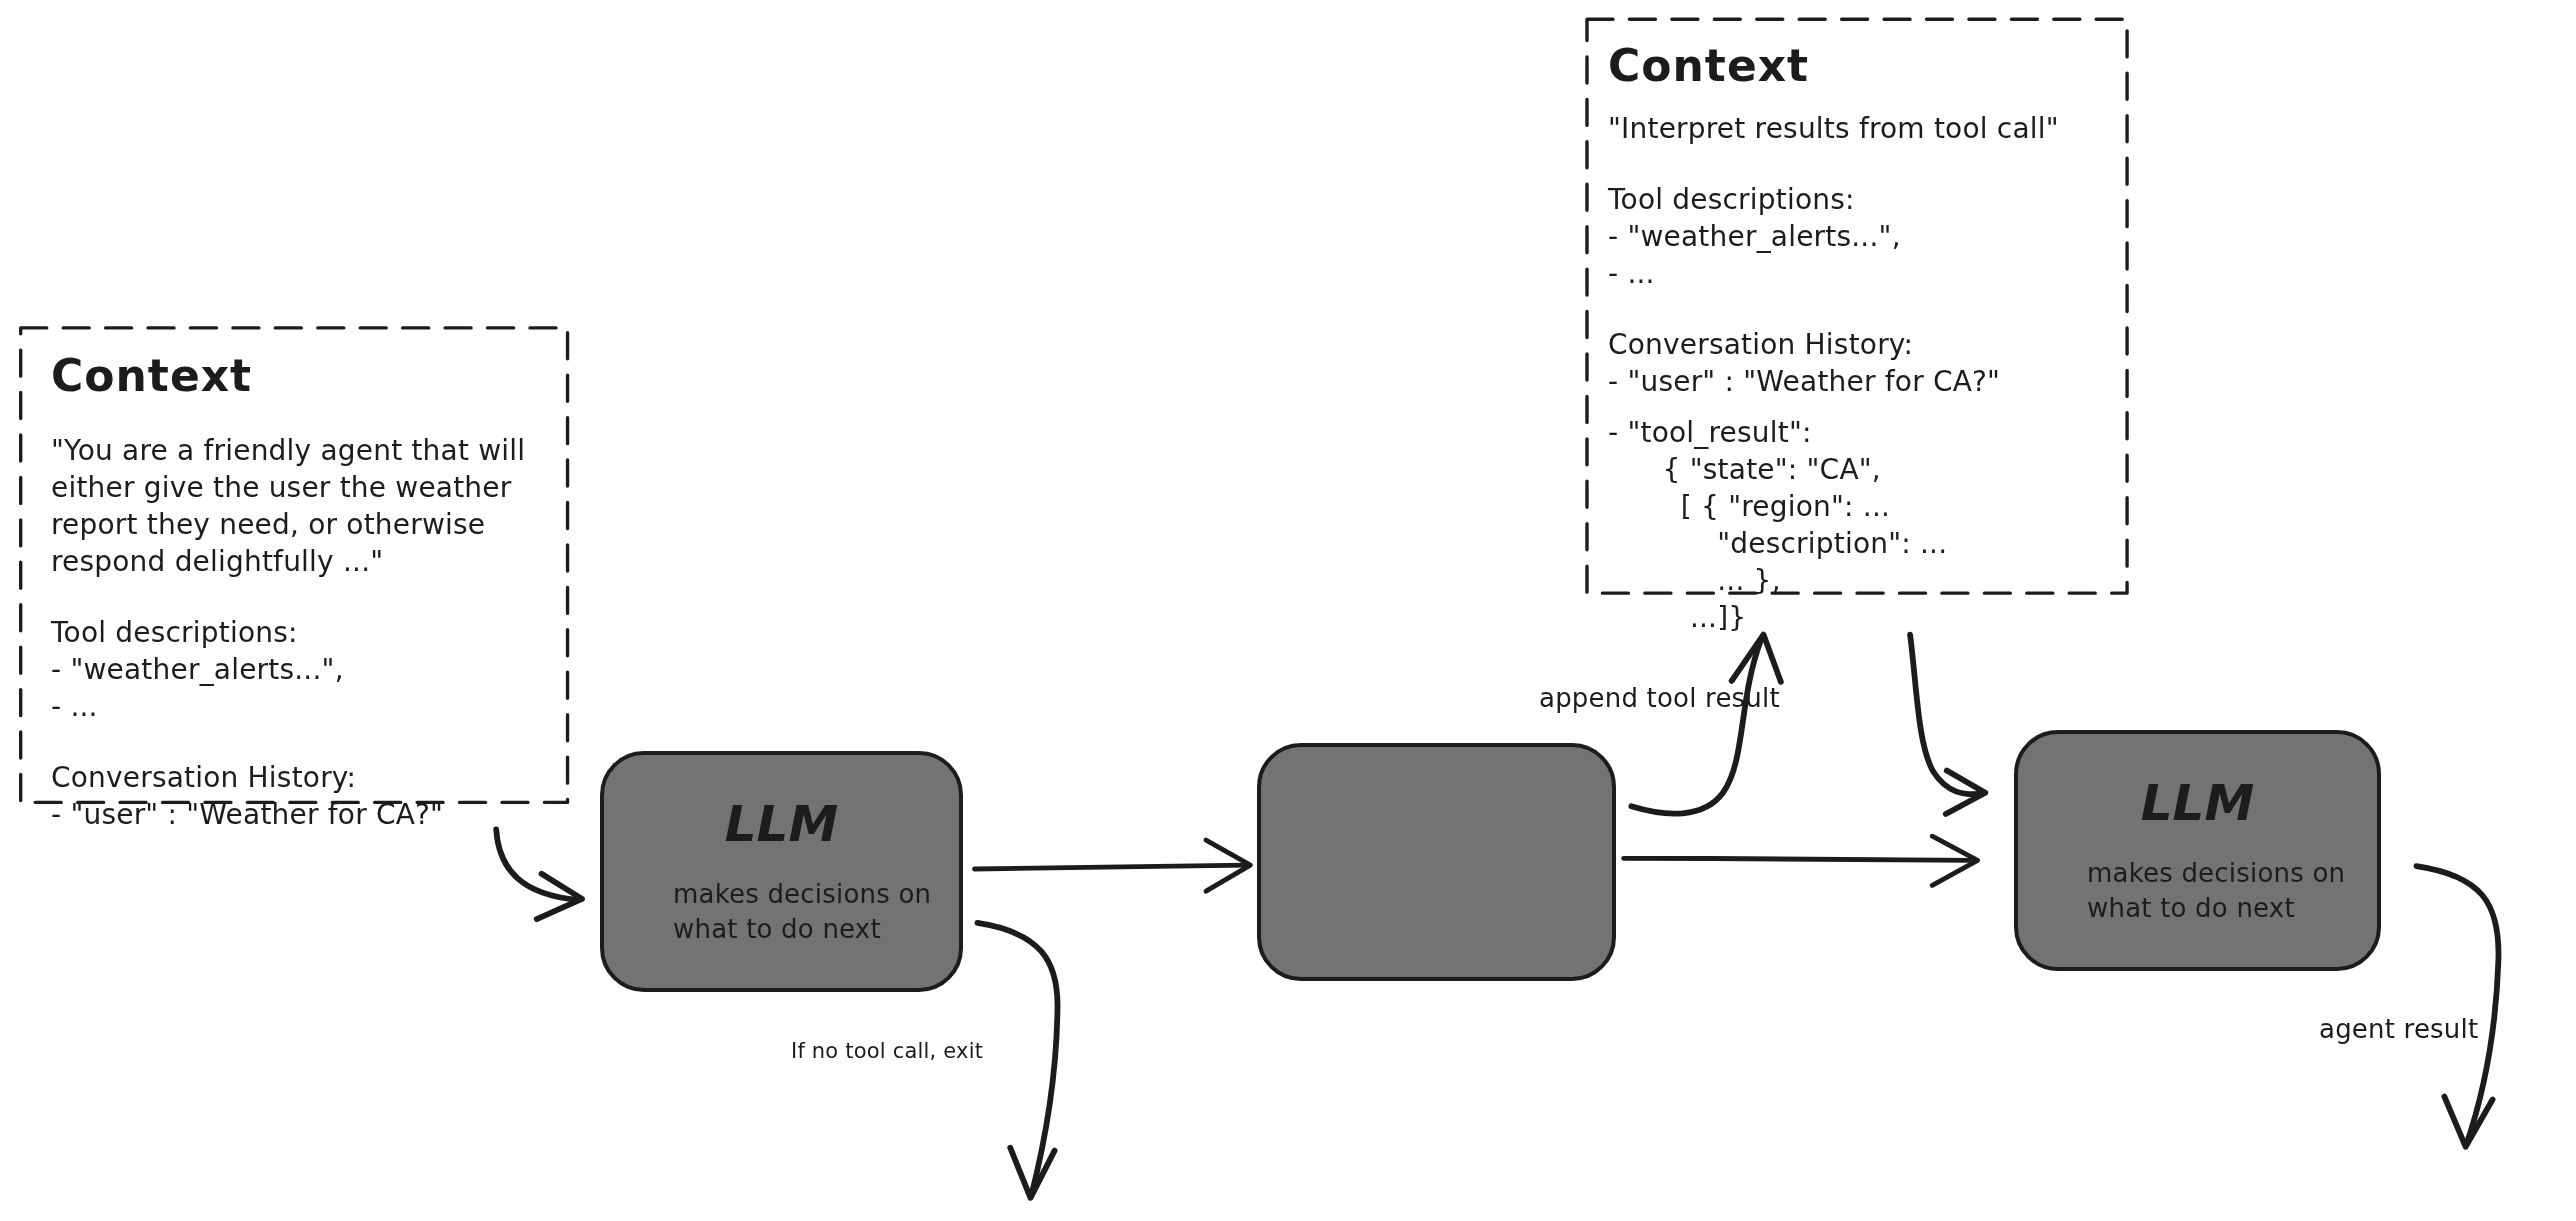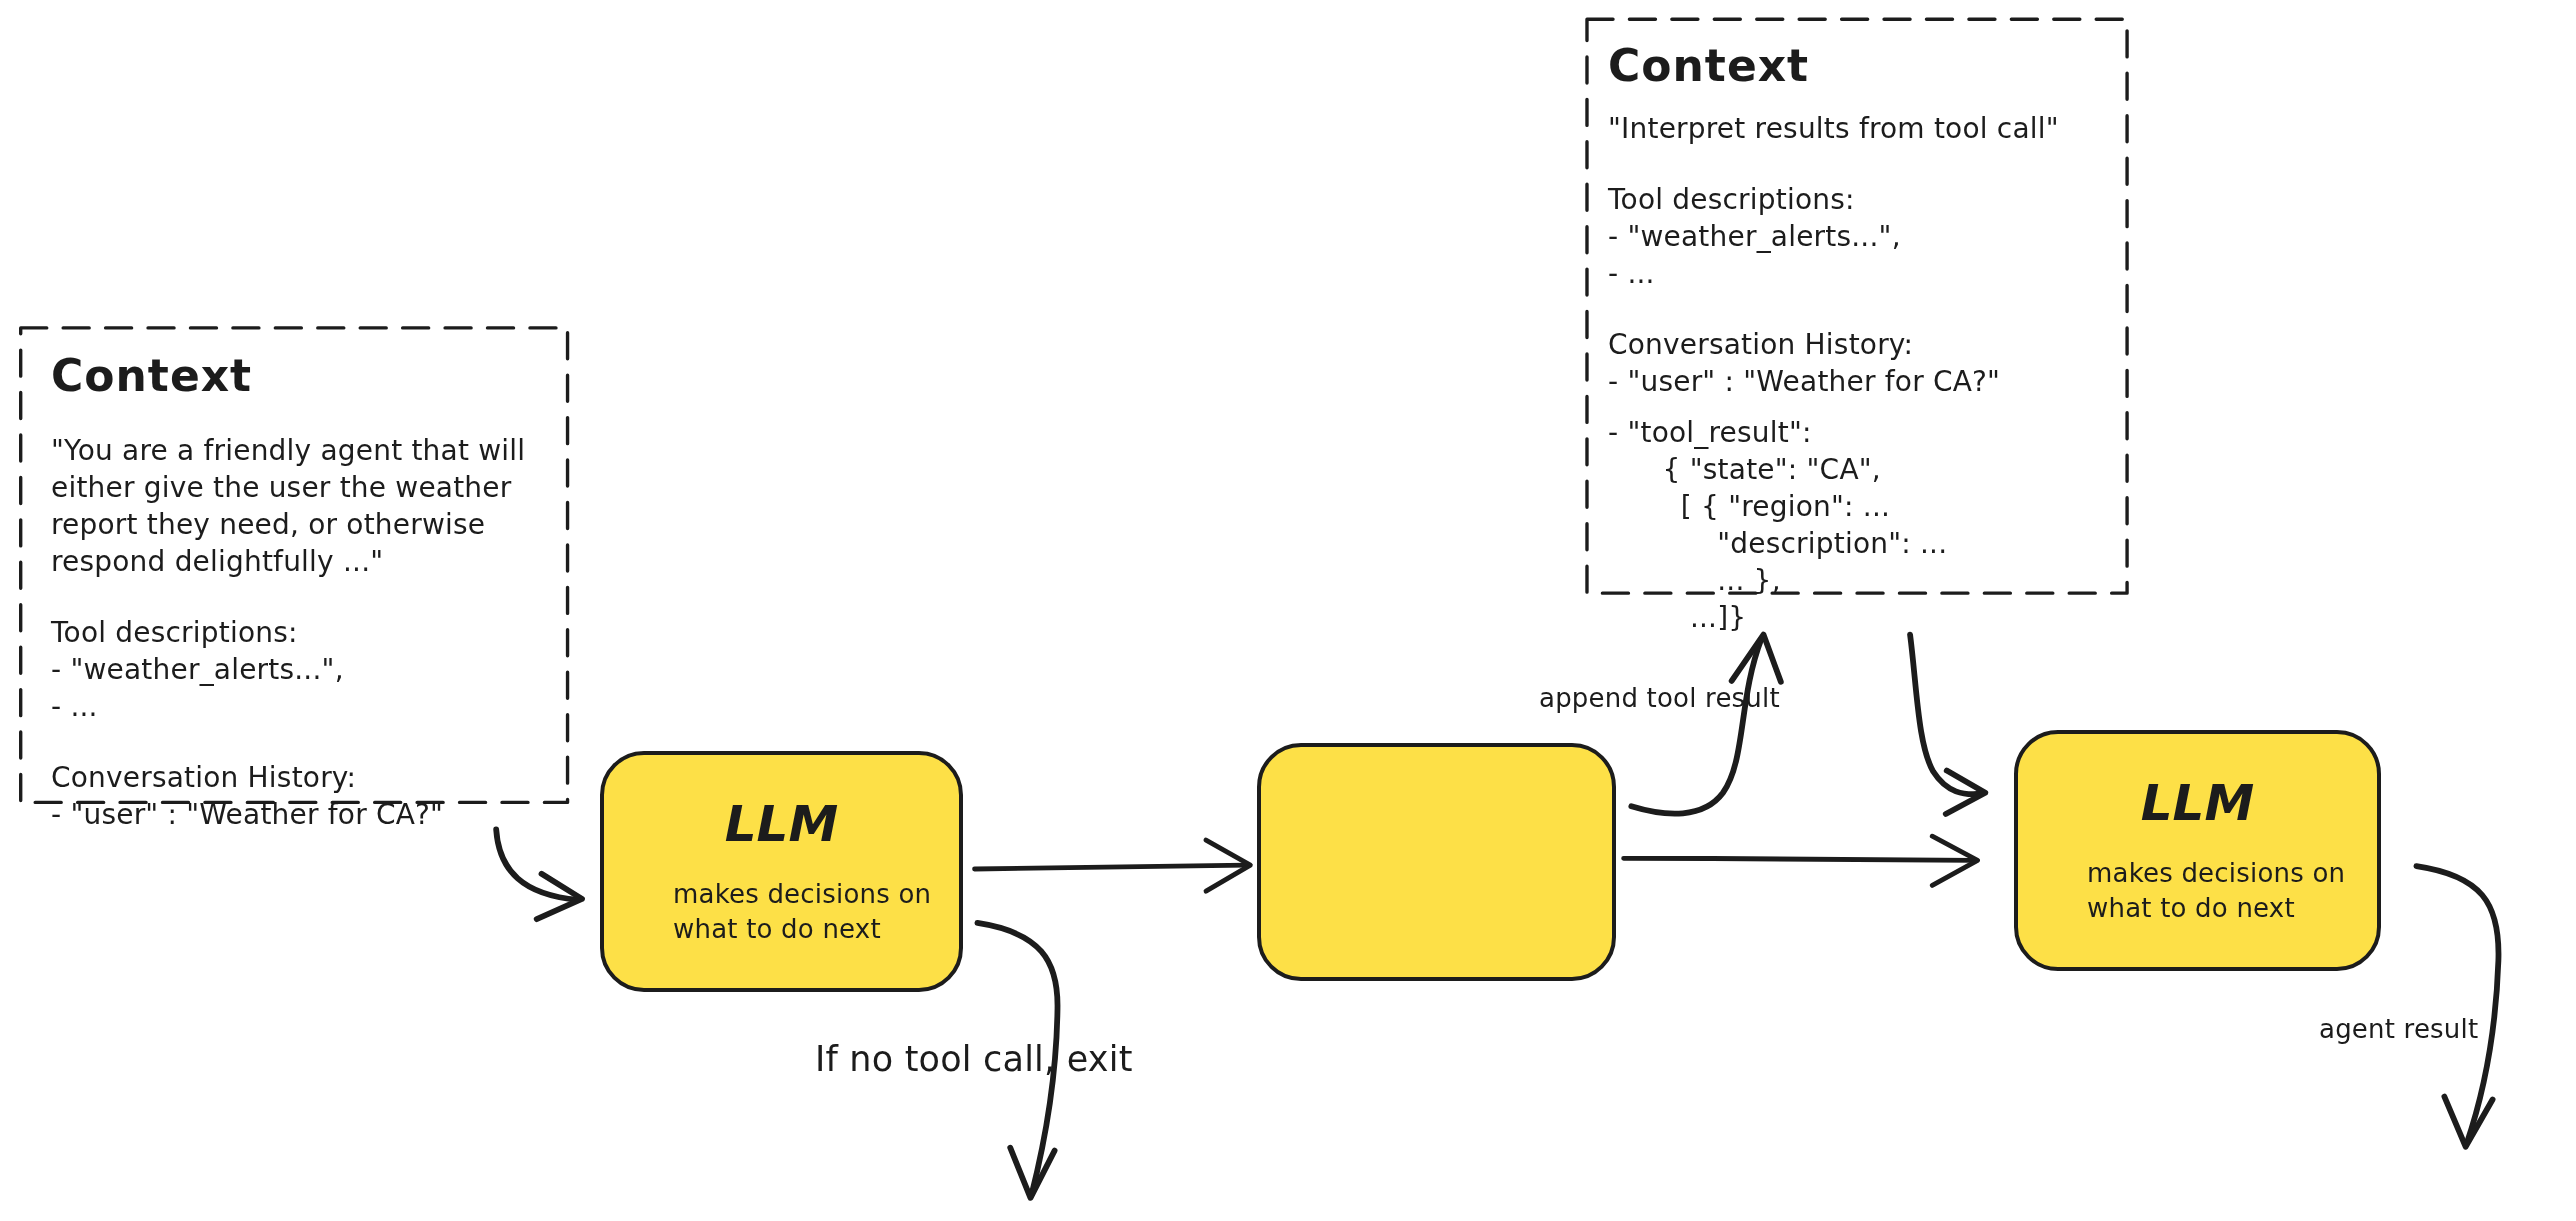--- a/index.html
+++ b/index.html
@@ -23,21 +23,21 @@
     font-size:28px;line-height:37px;white-space:pre-wrap;
     letter-spacing:0.2px;
   }
   .mt-body{margin-top:27px;}
   .mt-para{margin-top:34px;}
   .mt-json{margin-top:13.5px;}
 
   
   .node{
     position:absolute;box-sizing:border-box;
-    border:4.8px solid #1c1c1c;border-radius:44px;background:#fde047;
+    border:4.8px solid #1c1c1c;border-radius:44px;background:#737373;
   }
   .node-title{
     text-align:center;font-size:50px;font-weight:700;
     margin-top:41px;line-height:56px;
   }
   .node-title.slant{font-style:italic;}
   .node-desc{
     font-size:26px;line-height:35px;margin-top:25px;
     padding-left:69px;white-space:pre-wrap;letter-spacing:0.2px;
   }
@@ -128,17 +128,17 @@
   <div class="node" style="left:1257px;top:743px;width:359px;height:238px;">
   </div>
 
   <div class="node" style="left:2014px;top:730px;width:367px;height:241px;">
     <div class="node-title slant">LLM</div>
     <div class="node-desc">makes decisions on
 what to do next</div>
   </div>
 
   <div class="edge-label" style="left:1539px;top:683px;">append tool result</div>
-  <div class="edge-label" style="left:815px;top:1039px;font-size:35px;">If no tool call, exit</div>
+  <div class="edge-label" style="left:791px;top:1039px;font-size:21px;">If no tool call, exit</div>
   <div class="edge-label" style="left:2319px;top:1014px;">agent result</div>
 
 </div>
 
 
 </body></html>

